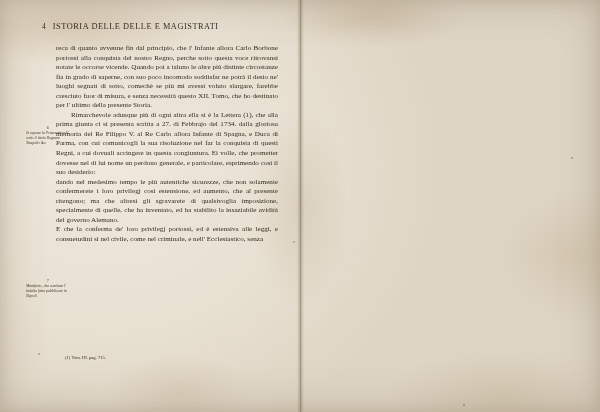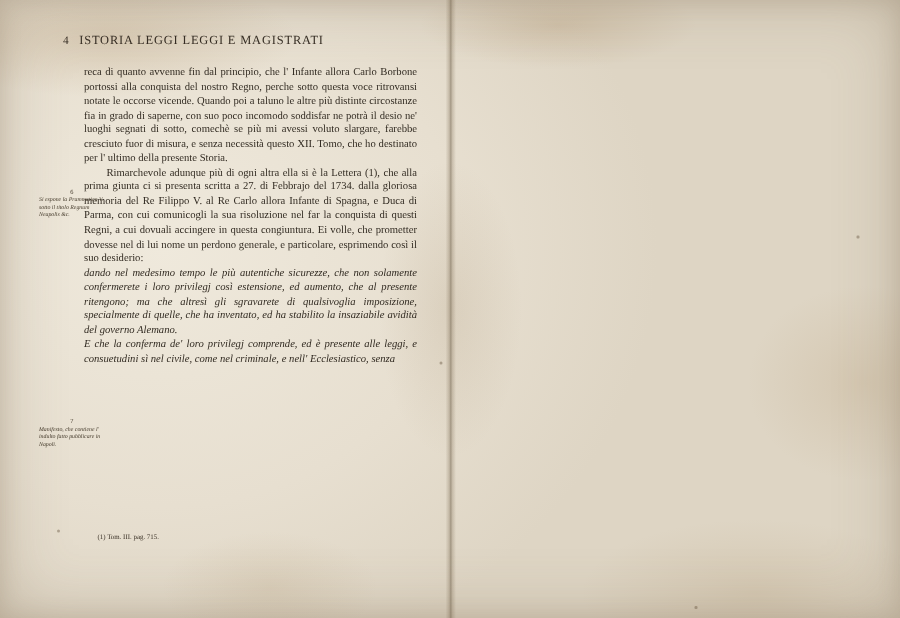--- a/index.html
+++ b/index.html
@@ -92,21 +92,21 @@
     line-height: 9.55px;
     text-align: justify;
     text-justify: inter-word;
     color: #322b22;
     -webkit-font-smoothing: antialiased;
   }
   #textcol-left  { left: 56px;  top: 44px; width: 222px; }
 
   .para { margin: 0; text-indent: 15px; }
   .para.noindent { text-indent: 0; }
-  .para.italic { font-style: italic; }
+  .para.italic { }
   .para + .para { margin-top: 0; }
 
   
   .sidenote {
     position: absolute;
     font-size: 3.9px;
     line-height: 4.9px;
     font-style: italic;
     color: #413728;
     width: 44px;
@@ -147,28 +147,28 @@
 <div id="page">
 
   <div id="paper-base"></div>
   <div id="paper-stains"></div>
   <div id="gutter"></div>
 
   <div class="page-half" id="page-left">
 
     <div class="runhead" id="runhead-left">
       <span class="folio">4</span>
-      <span class="title">ISTORIA LEGGI LEGGI E MAGISTRATI</span>
+      <span class="title">ISTORIA DELLE DELLE E MAGISTRATI</span>
     </div>
 
     <div class="textcol" id="textcol-left">
       <p class="para noindent">reca di quanto avvenne fin dal principio, che l' Infante allora Carlo Borbone portossi alla conquista del nostro Regno, perche sotto questa voce ritrovansi notate le occorse vicende. Quando poi a taluno le altre più distinte circostanze fia in grado di saperne, con suo poco incomodo soddisfar ne potrà il desio ne' luoghi segnati di sotto, comechè se più mi avessi voluto slargare, farebbe cresciuto fuor di misura, e senza necessità questo XII. Tomo, che ho destinato per l' ultimo della presente Storia.</p>
       <p class="para">Rimarchevole adunque più di ogni altra ella si è la Lettera (1), che alla prima giunta ci si presenta scritta a 27. di Febbrajo del 1734. dalla gloriosa memoria del Re Filippo V. al Re Carlo allora Infante di Spagna, e Duca di Parma, con cui comunicogli la sua risoluzione nel far la conquista di questi Regni, a cui dovuali accingere in questa congiuntura. Ei volle, che prometter dovesse nel di lui nome un perdono generale, e particolare, esprimendo così il suo desiderio:</p>
       <p class="para noindent italic">dando nel medesimo tempo le più autentiche sicurezze, che non solamente confermerete i loro privilegj così estensione, ed aumento, che al presente ritengono; ma che altresì gli sgravarete di qualsivoglia imposizione, specialmente di quelle, che ha inventato, ed ha stabilito la insaziabile avidità del governo Alemano.</p>
-      <p class="para noindent italic">E che la conferma de' loro privilegj comprende, ed è presente alle leggi, e consuetudini sì nel civile, come nel criminale, e nell' Ecclesiastico, senza</p>
+      <p class="para noindent italic">E che la conferma de' loro privilegj portossi, ed è estensiva alle leggi, e consuetudini sì nel civile, come nel criminale, e nell' Ecclesiastico, senza</p>
     </div>
 
     <div class="sidenote left" id="sidenote-1">
       <span class="note-num">6</span>
       <span>Si espone la Prammatica V. sotto il titolo Regnum Neapolis &amp;c.</span>
     </div>
 
     <div class="sidenote left" id="sidenote-2">
       <span class="note-num">7</span>
       <span>Manifesto, che contiene l' indulto fatto pubblicare in Napoli.</span>

